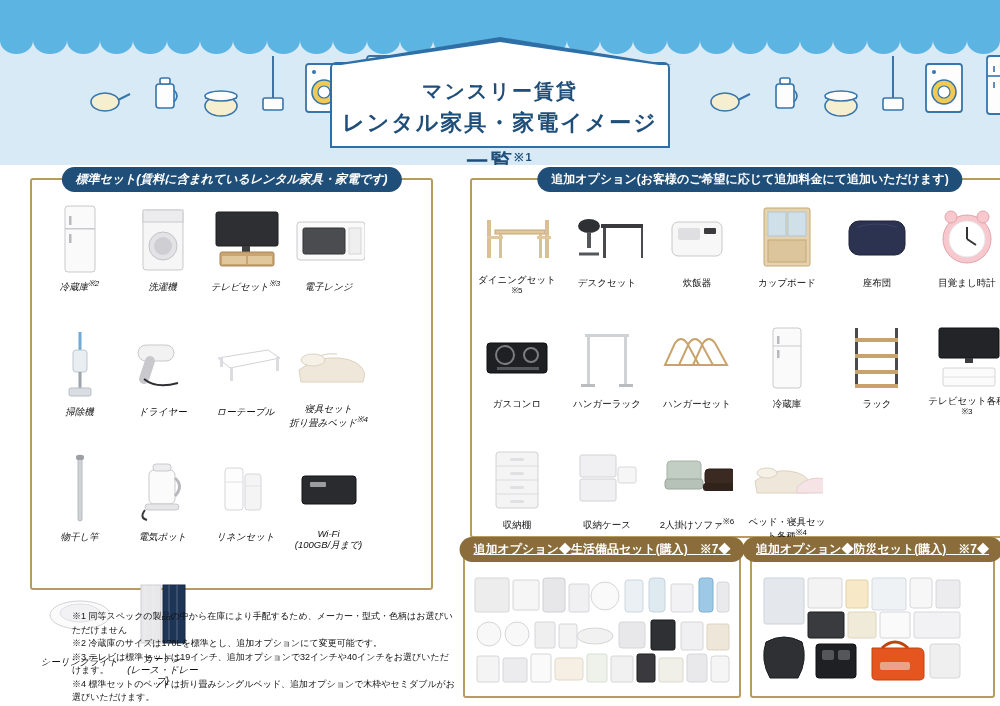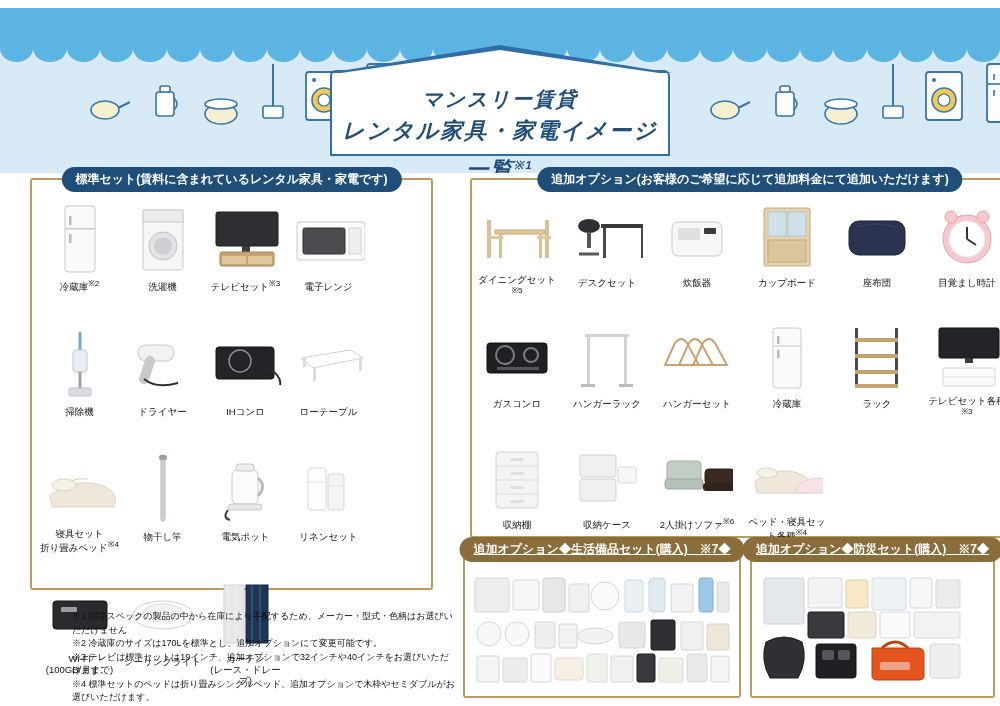--- a/index.html
+++ b/index.html
@@ -12,25 +12,24 @@
   #page {
     position: relative;
     width: 1000px; height: 706px;
     overflow: hidden;
     background: #ffffff;
   }
 
   
   .header {
     position: absolute;
-    left: 0; top: 8px;
+    left: 0; top: 0;
     width: 1000px; height: 165px;
     background: #d8eaf6;
     overflow: hidden;
-    font-style: italic;
   }
   .awning {
     position: absolute;
     left: 0; top: 0;
     width: 1000px; height: 40px;
     background: #5bb4e2;
   }
   .awning .scallop-row {
     position: absolute;
     left: 0; bottom: -14px;
@@ -121,21 +120,21 @@
     font-weight: bold;
     padding: 4px 14px;
     border-radius: 13px;
     white-space: nowrap;
   }
   .panel-title.brown {
     background: #8a6d3b;
     text-decoration: underline;
   }
 
-  #panel-standard { left: 30px; top: 178px; width: 403px; height: 412px; }
+  #panel-standard { left: 30px; top: 178px; width: 403px; height: 412px; font-style: italic; }
   #panel-option   { left: 470px; top: 178px; width: 560px; height: 360px; }
   #panel-living   { left: 463px; top: 548px; width: 278px; height: 150px; }
   #panel-disaster { left: 750px; top: 548px; width: 245px; height: 150px; }
 
   .grid {
     position: absolute;
     left: 0; top: 18px;
     width: 100%;
     display: flex;
     flex-wrap: wrap;
@@ -387,30 +386,20 @@
         <div class="thumb">
           <svg width="70" height="62">
               <rect x="10" y="12" width="36" height="16" rx="8" fill="#f2f2f3" stroke="#c9c9cd"></rect>
               <path d="M22 28 l-6 18" stroke="#c9c9cd" stroke-width="10" stroke-linecap="round" fill="none"></path>
               <path d="M16 46 q12 10 34 4" stroke="#2f2f33" stroke-width="2" fill="none"></path>
             </svg>
         </div>
         <div class="cap"><span>ドライヤー</span><span class="note"></span></div>
       </div>
 
-      <div class="cell">
-        <div class="thumb">
-          <svg width="74" height="58">
-              <rect x="6" y="12" width="58" height="32" rx="3" fill="#232428" stroke="#111"></rect>
-              <circle cx="30" cy="26" r="11" fill="none" stroke="#8b8d92" stroke-width="1.5"></circle>
-              <path d="M60 34 q12 8 10 16" stroke="#2b2b2e" stroke-width="2" fill="none"></path>
-            </svg>
-        </div>
-        <div class="cap"><span>IHコンロ</span><span class="note"></span></div>
-      </div>
 
       <div class="cell">
         <div class="thumb">
           <svg width="76" height="52">
               <polygon points="8,20 58,12 70,20 20,30" fill="#ffffff" stroke="#d2d2d6"></polygon>
               <rect x="20" y="29" width="3" height="14" fill="#dcdce0"></rect>
               <rect x="66" y="19" width="3" height="14" fill="#dcdce0"></rect>
               <rect x="10" y="19" width="3" height="10" fill="#dcdce0"></rect>
             </svg>
         </div>

